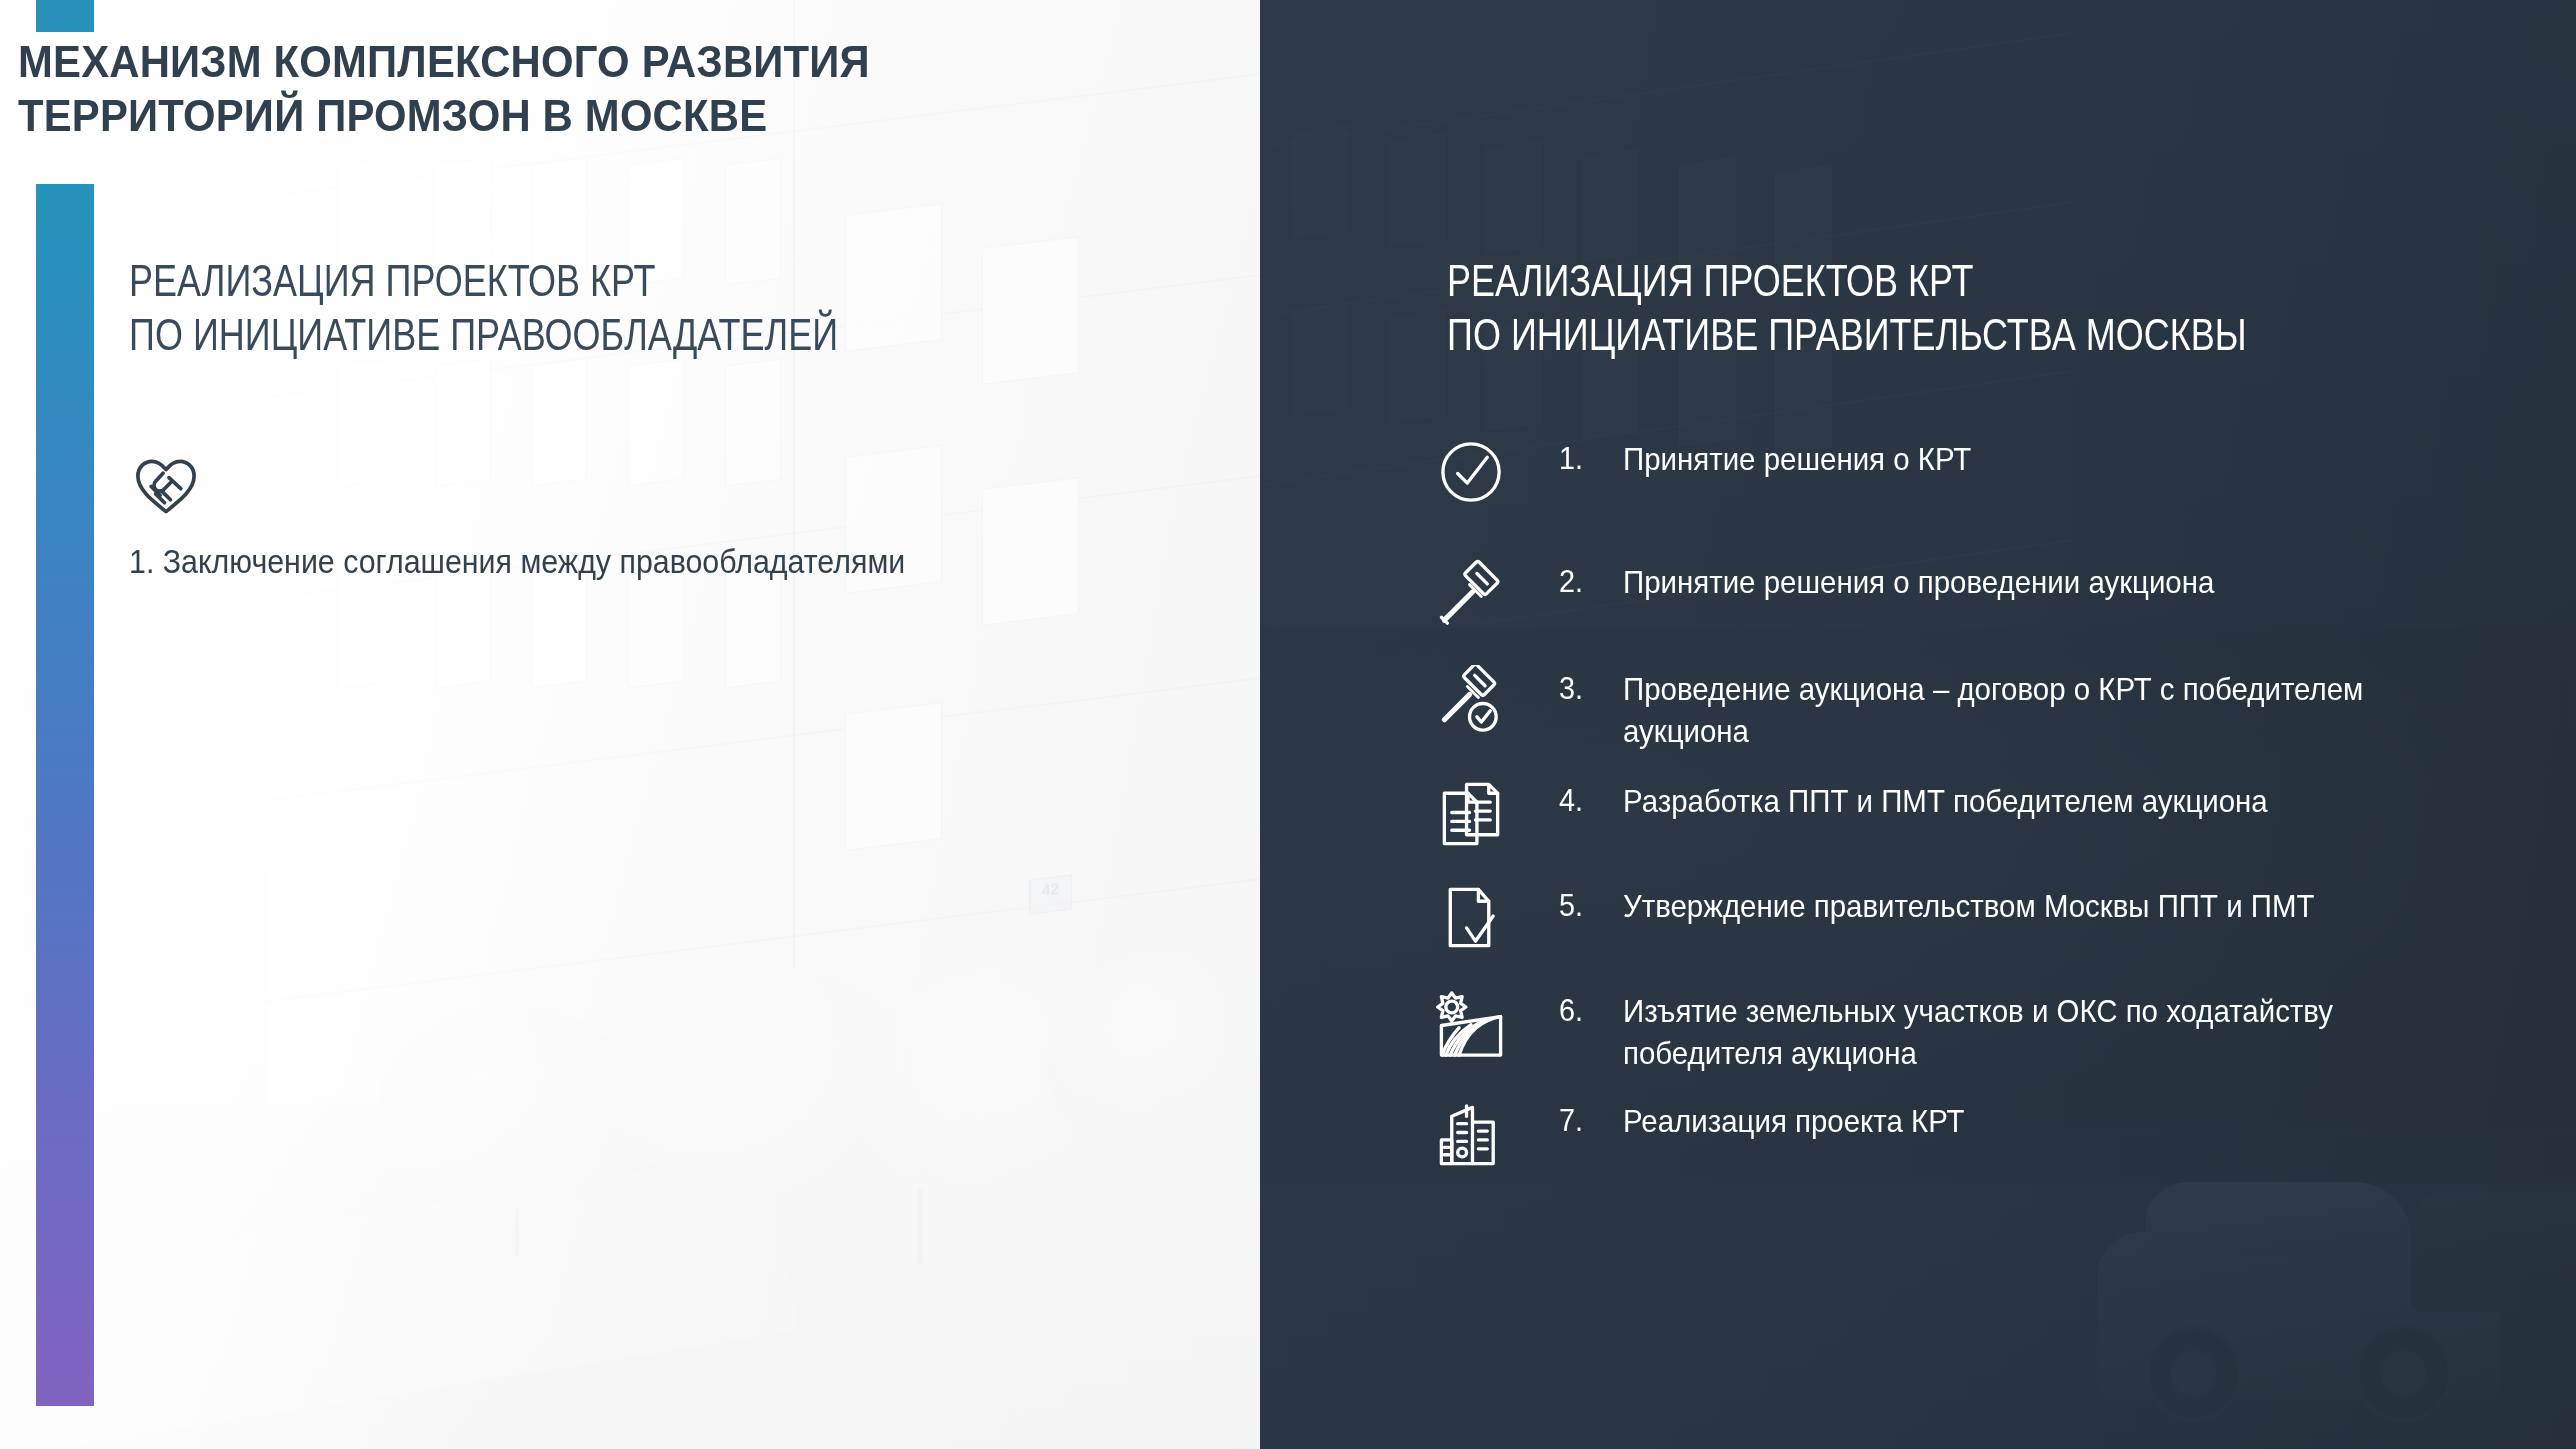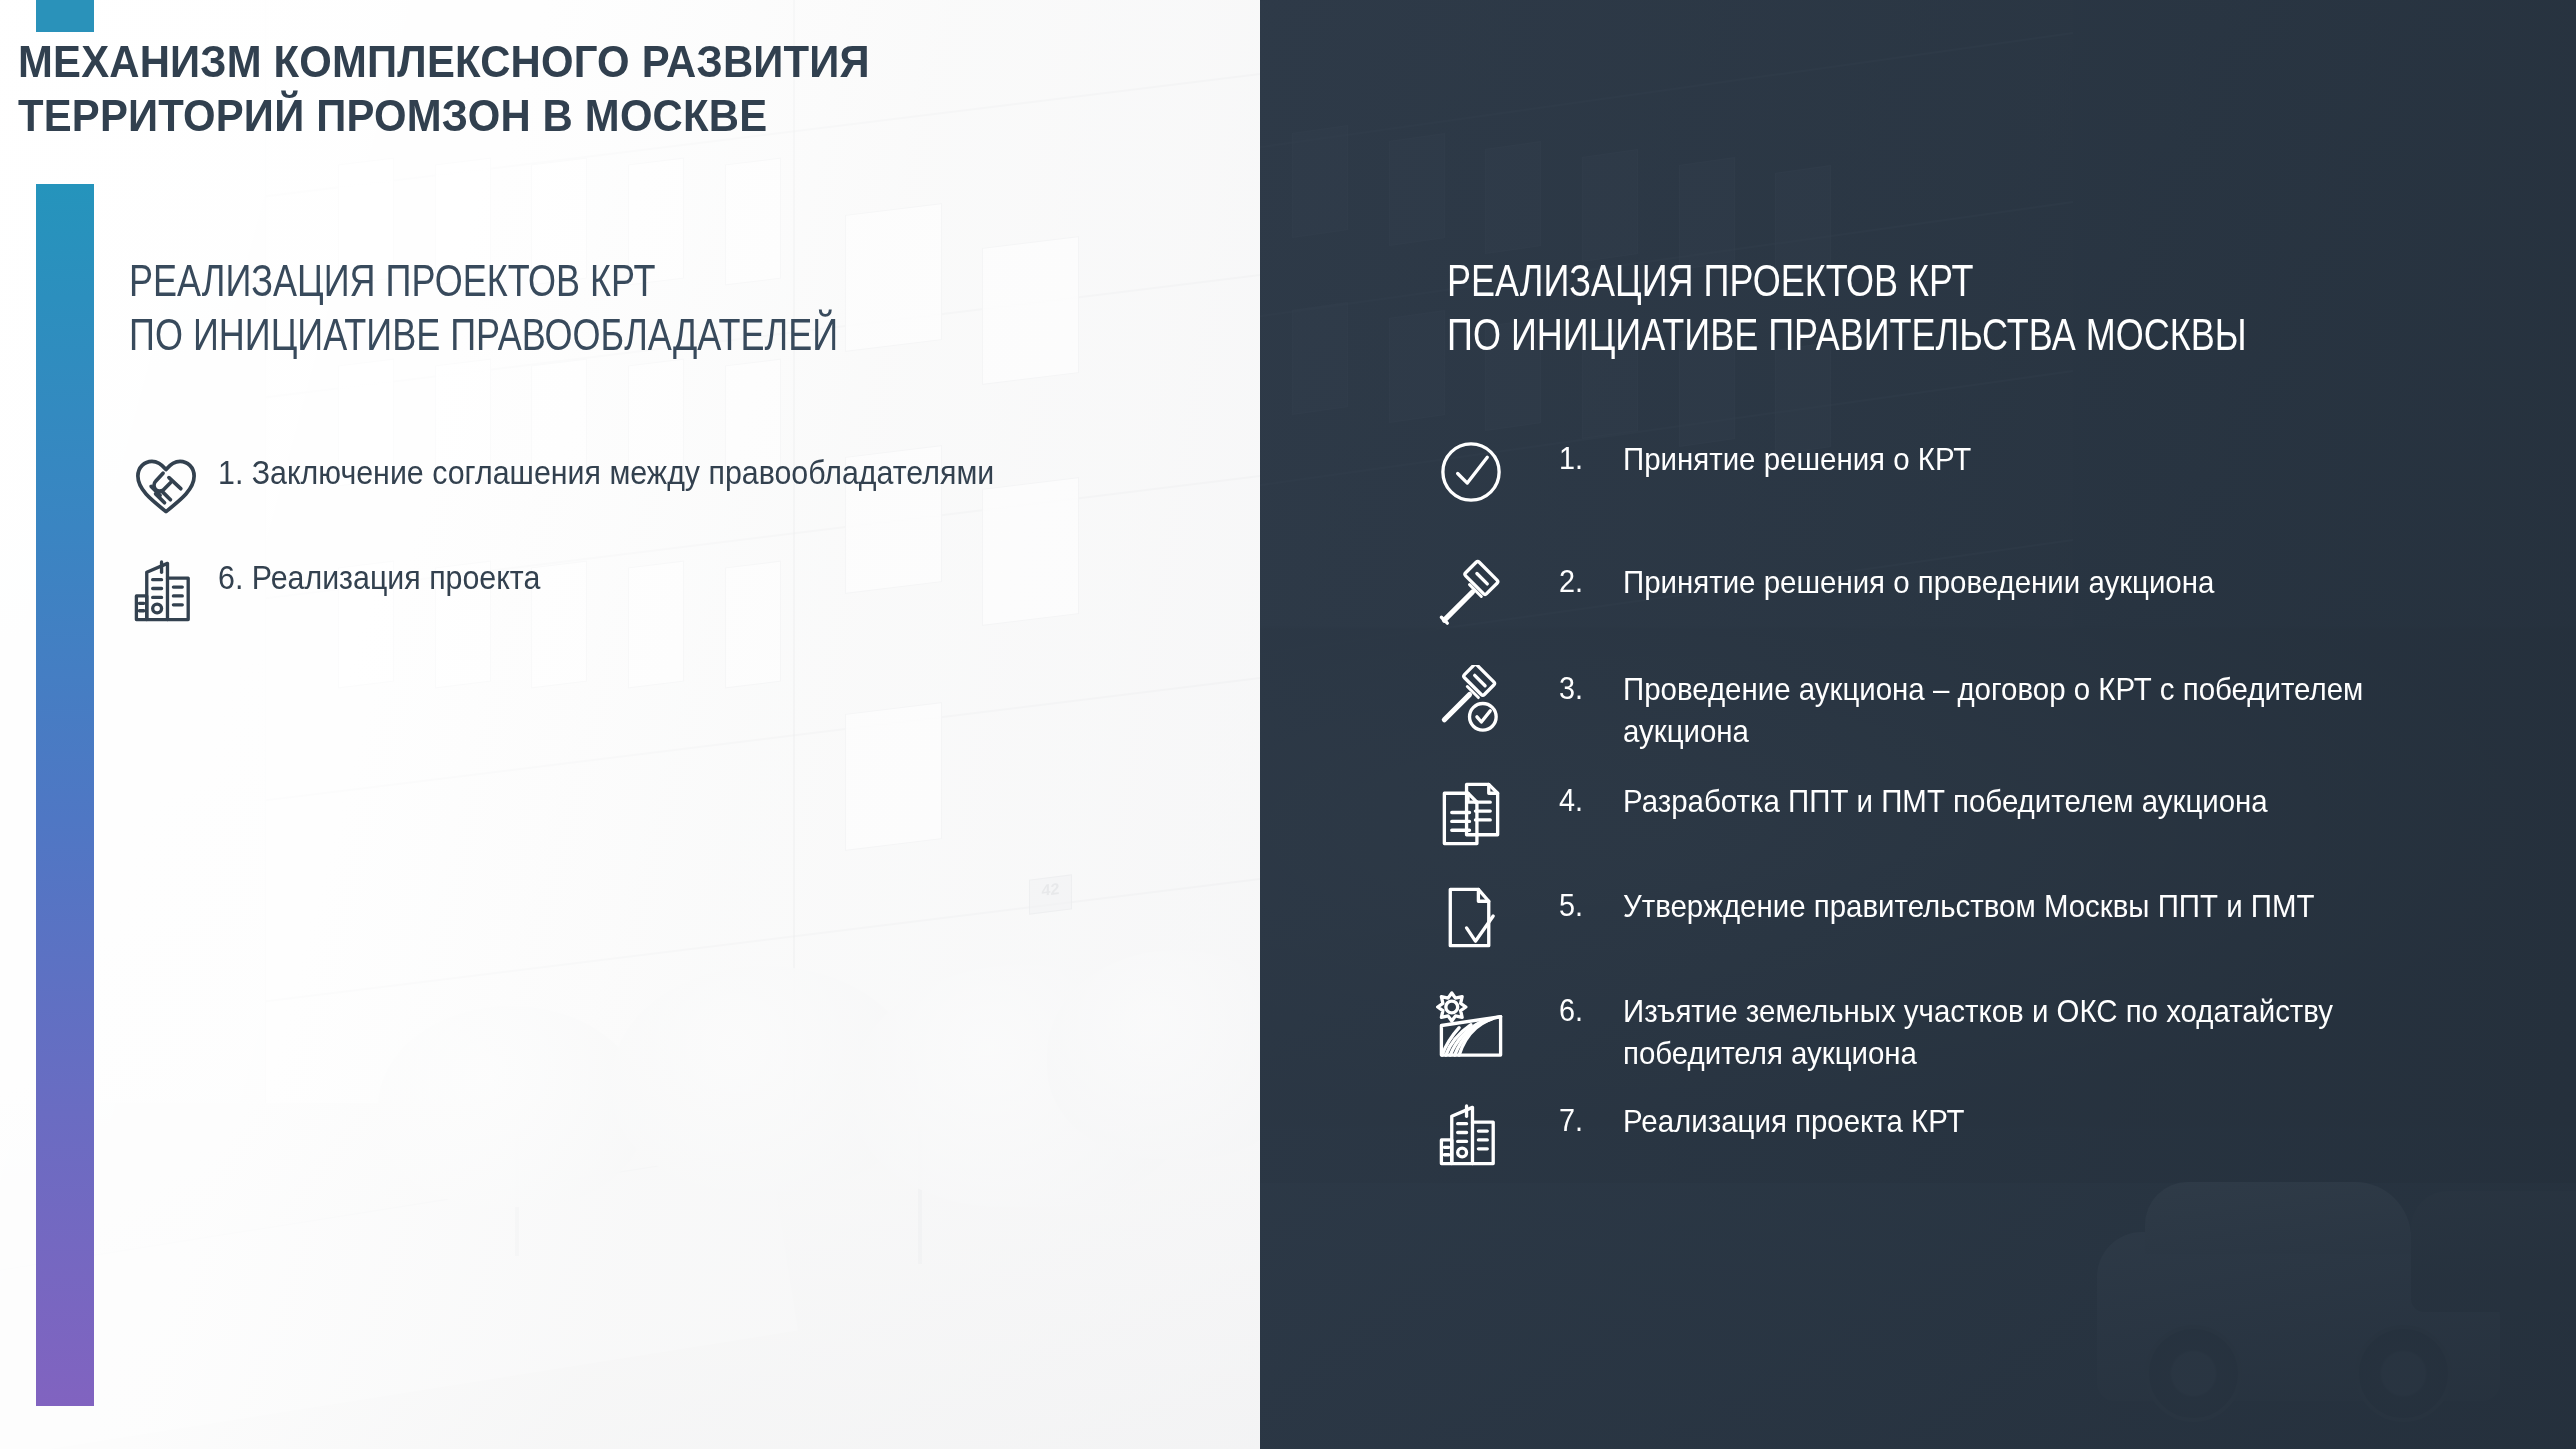--- a/index.html
+++ b/index.html
@@ -75,21 +75,21 @@
     letter-spacing:0.2px; transform:scaleX(.93); transform-origin:left top;
   }
 
   .col-head-left{
     position:absolute; left:129px; top:254px; width:1095px;
     color:#384a5c; font-size:45px; line-height:1.20; font-weight:400;
     transform:scaleX(.80); transform-origin:left top; white-space:pre-line;
   }
 
   .list-left{ position:absolute; left:129px; top:448px; width:1047px; }
-  .li{ position:relative; display:flex; align-items:flex-start; }
+  .li{ position:relative; display:flex; align-items:flex-start;flex-direction:column; }
   .li-icon{ flex:0 0 89px; height:84px; display:flex; align-items:flex-start; justify-content:flex-start; }
   .li-icon svg{ width:74px; height:74px; display:block; }
   .li-text{
     flex:1 1 auto; color:#33414f; font-size:33px; line-height:1.33;
     font-weight:400; transform:scaleX(.92); transform-origin:left top; padding-top:3.2px;
   }
 
   
   .panel-right{
     position:absolute; left:1260px; top:0; width:1316px; height:1449px;
@@ -216,35 +216,20 @@
             <path d="M30 52 L42 64"></path>
           </svg>
         </div>
         <div class="li-text">1. Заключение соглашения между правообладателями</div>
       </div>
 
 
 
 
 
-      <div class="li">
-        <div class="li-icon">
-          <svg viewBox="0 0 100 100" fill="none" stroke="#33414f" stroke-width="4.5" stroke-linecap="round" stroke-linejoin="round">
-            <path d="M24 26 L52 14 L52 90 L24 90 Z"></path>
-            <path d="M52 34 L80 34 L80 90 L52 90"></path>
-            <path d="M10 58 L24 58 L24 90 L10 90 Z"></path>
-            <path d="M32 36 L44 36 M32 48 L44 48 M32 60 L44 60"></path>
-            <path d="M60 46 L72 46 M60 58 L72 58 M60 70 L72 70"></path>
-            <path d="M44 12 L44 26"></path>
-            <circle cx="38" cy="75" r="6"></circle>
-            <path d="M14 68 L20 68 M14 78 L20 78"></path>
-          </svg>
-        </div>
-        <div class="li-text">6. Реализация проекта</div>
-      </div>
 
     </div>
   </div>
 
   <div class="panel-right">
     <div class="pr-photo">
       <div class="pr-bg"></div>
       <div class="pr-building"></div>
       <div class="pr-floor" style="top:97px"></div>
       <div class="pr-floor" style="top:266px"></div>

